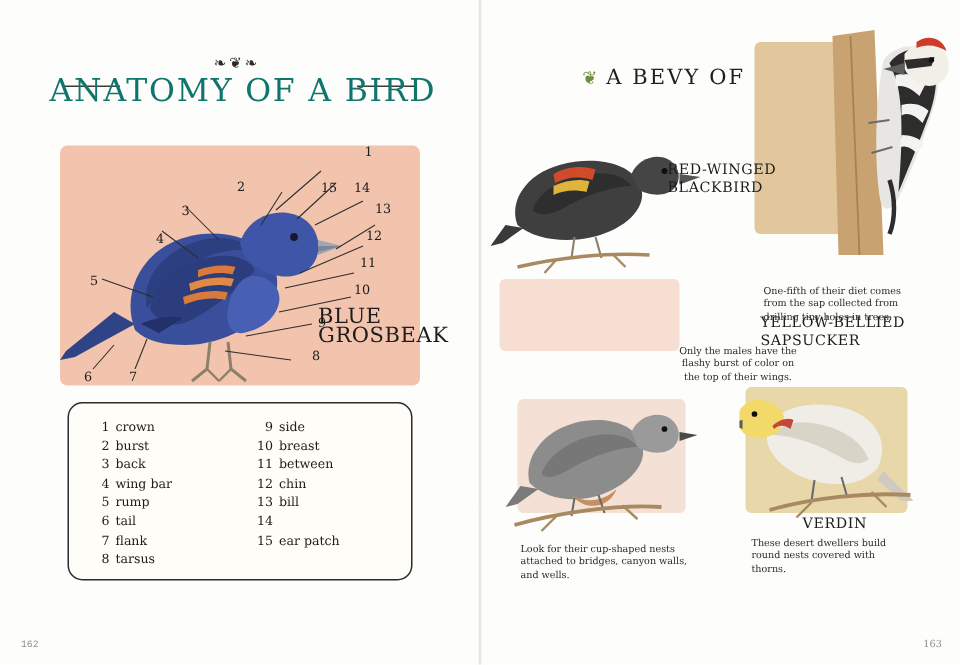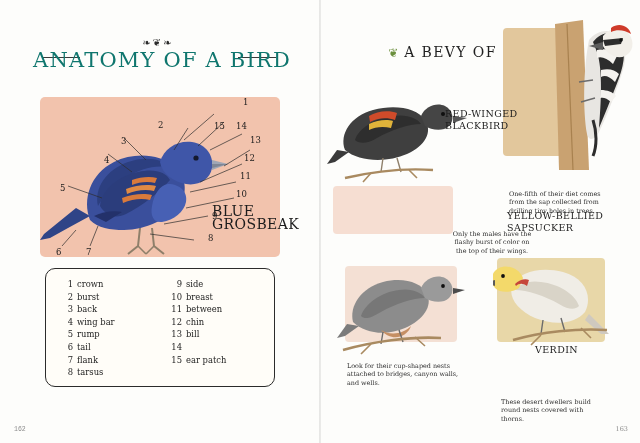--- a/index.html
+++ b/index.html
@@ -436,19 +436,19 @@
       <path d="M2 30 L-8 32 L2 36 Z" fill="#5b5b5b"></path>
       <path d="M22 34 C26 30 32 28 36 30 L34 36 C30 33 26 33 23 36 Z" fill="#c6463a"></path>
       <path d="M50 70 L48 84 M68 68 L72 82" stroke="#6b6b6b" stroke-width="1.4" fill="none"></path>
       <path d="M20 90 C48 82 84 78 114 80" stroke="#a98a60" stroke-width="2.6" fill="none"></path>
       <path d="M48 85 L38 95 M88 78 L98 88" stroke="#a98a60" stroke-width="1.6" fill="none"></path>
     </svg>
 
     <div class="card" style="left:182px; top:344px; width:100px;margin-left:32px;">
       <div class="name">VERDIN</div>
     </div>
-    <div class="card" style="left:180px; top:358px; width:104px;margin-top:40px;">
+    <div class="card" style="left:180px; top:358px; width:104px;">
       <div class="desc">These desert dwellers build round nests covered with thorns.</div>
     </div>
 
     <div class="folio-right">163</div>
   </div>
 </div>
 
 </body></html>

